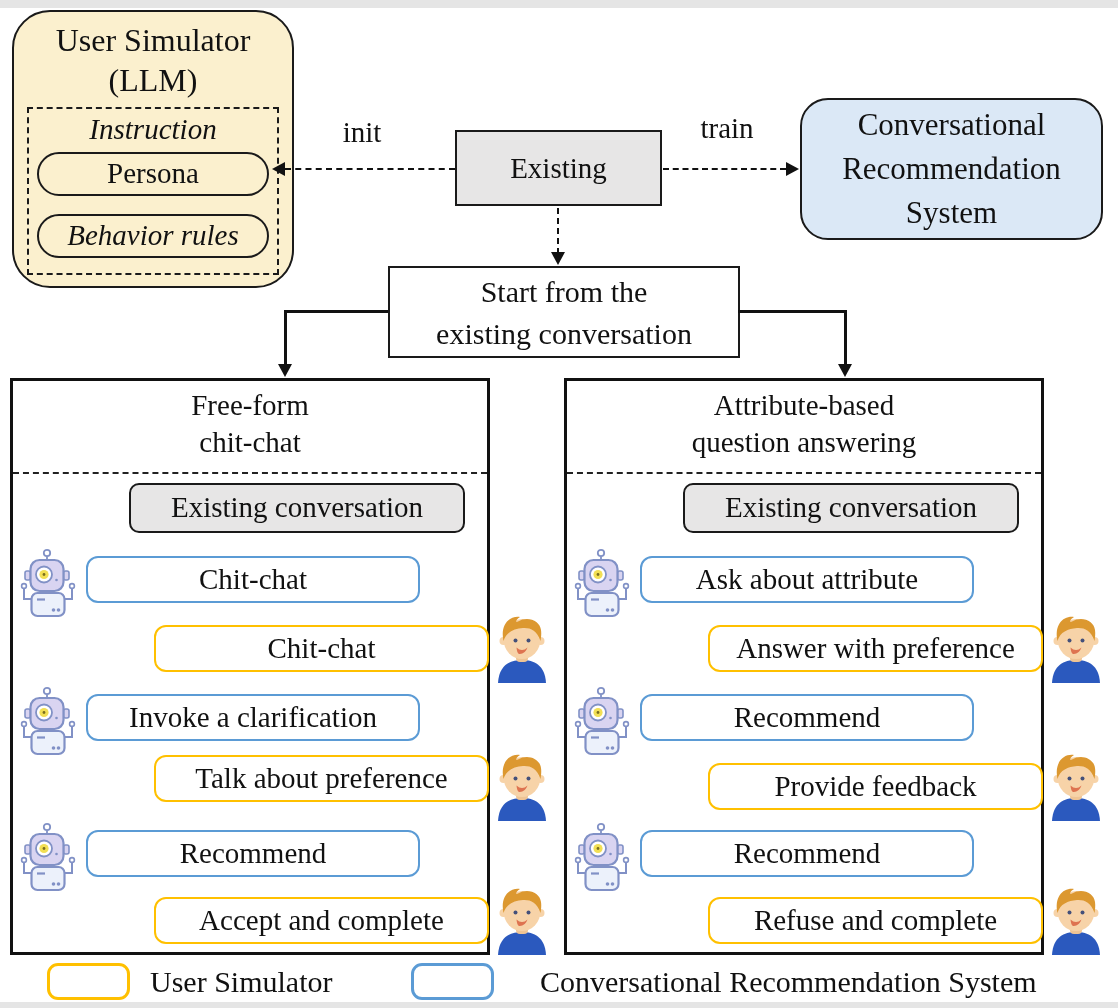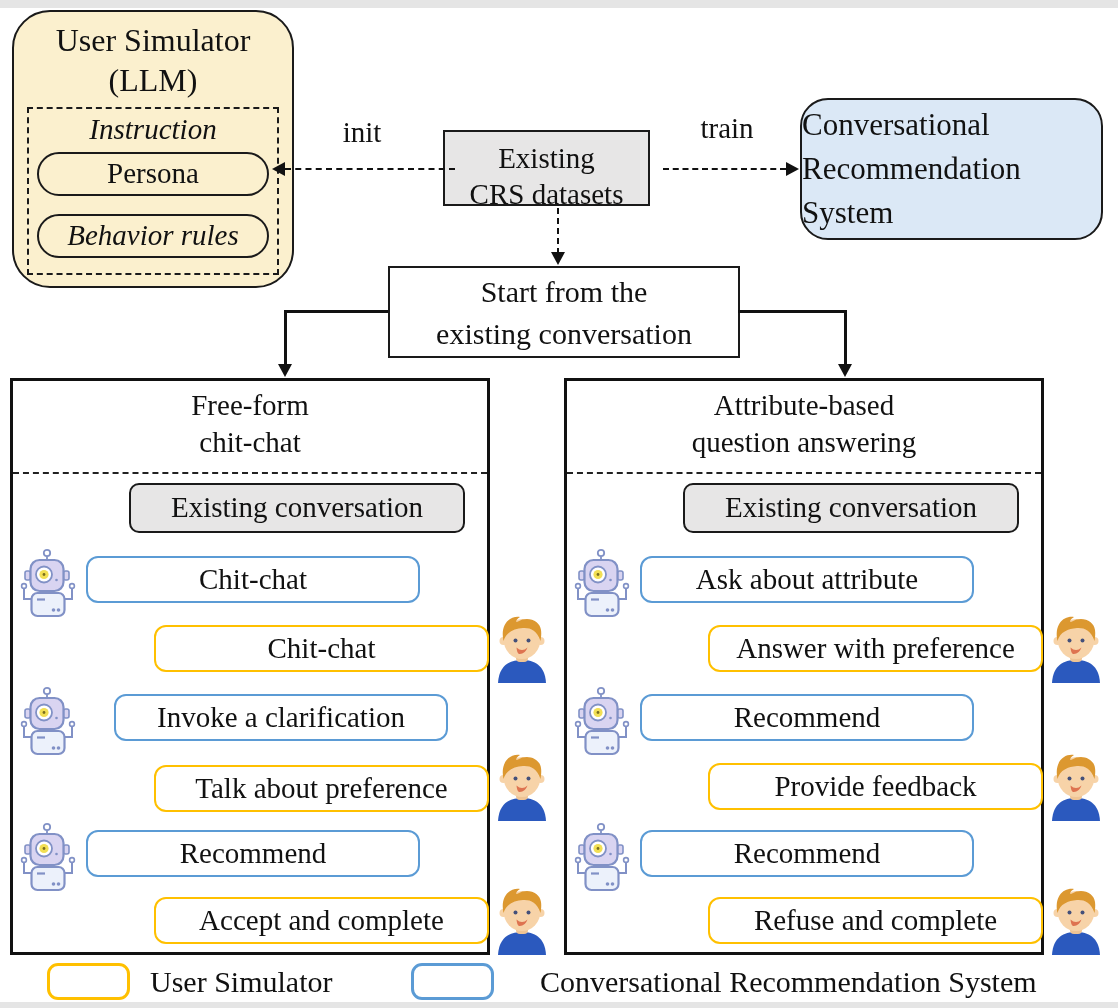--- a/index.html
+++ b/index.html
@@ -25,27 +25,27 @@
   .instr-label{text-align:center;font-style:italic;font-size:29px;margin-top:4px;}
   .pill{
     position:absolute;left:8px;right:8px;height:44px;box-sizing:border-box;
     border:2.5px solid #1a1a1a;border-radius:22px;background:#FBF0CE;
     text-align:center;font-size:29px;line-height:39px;
   }
   .pill.p1{top:43px;}
   .pill.p2{top:105px;font-style:italic;}
 
   .datasets{
-    position:absolute;left:443px;top:130px;width:207px;height:76px;box-sizing:border-box;
-    background:#E7E6E6;border:2px solid #1a1a1a;text-align:center;font-size:29px;line-height:36px;padding-top:8px;
+    position:absolute;left:455px;top:130px;width:207px;height:76px;box-sizing:border-box;
+    background:#E7E6E6;border:2px solid #1a1a1a;text-align:center;font-size:29px;line-height:36px;padding-top:18px;
   }
   .crs-box{
     position:absolute;left:800px;top:98px;width:303px;height:142px;box-sizing:border-box;
     background:#DBE8F6;border:2.5px solid #1a1a1a;border-radius:28px;
-    text-align:left;font-size:31px;line-height:44px;padding-top:3px;
+    text-align:center;font-size:31px;line-height:44px;padding-top:3px;
   }
   .edge-label{position:absolute;font-size:29px;}
   .edge-label.init{left:332px;top:116px;width:60px;text-align:center;}
   .edge-label.train{left:690px;top:112px;width:74px;text-align:center;}
 
   
   .dash-h{position:absolute;height:0;border-top:2.2px dashed #111;}
   .dash-v{position:absolute;width:0;border-left:2.2px dashed #111;}
   .arr{position:absolute;width:0;height:0;}
   .arr.left{border-top:7px solid transparent;border-bottom:7px solid transparent;border-right:13px solid #111;}
@@ -141,21 +141,20 @@
     <div class="us-sub">(LLM)</div>
     <div class="instruction">
       <div class="instr-label">Instruction</div>
       <div class="pill p1">Persona</div>
       <div class="pill p2">Behavior rules</div>
     </div>
   </div>
 
   <div class="datasets">
     <div>Existing</div>
-    <div>CRS datasets</div>
   </div>
 
   <div class="crs-box">
     <div>Conversational</div>
     <div>Recommendation</div>
     <div>System</div>
   </div>
 
   <div class="edge-label init">init</div>
   <div class="edge-label train">train</div>
@@ -193,23 +192,23 @@
     <div class="bubble crs" style="top:175px;">Chit-chat</div>
 
     <div class="bubble user" style="top:244px;">Chit-chat</div>
     <svg class="avatar person" style="top:232px;" viewBox="0 0 64 70">
         <use href="#person-def"></use>
       </svg>
 
     <svg class="avatar robot" style="top:305px;" viewBox="0 0 60 70">
         <use href="#robot-def"></use>
       </svg>
-    <div class="bubble crs" style="top:313px;margin-left:28px;">Invoke a clarification</div>
-
-    <div class="bubble user" style="top:384px;">Talk about preference</div>
+    <div class="bubble crs" style="top:313px;">Invoke a clarification</div>
+
+    <div class="bubble user" style="top:374px;">Talk about preference</div>
     <svg class="avatar person" style="top:370px;" viewBox="0 0 64 70">
         <use href="#person-def"></use>
       </svg>
 
     <svg class="avatar robot" style="top:441px;" viewBox="0 0 60 70">
         <use href="#robot-def"></use>
       </svg>
     <div class="bubble crs" style="top:449px;">Recommend</div>
 
     <div class="bubble user" style="top:516px;">Accept and complete</div>

